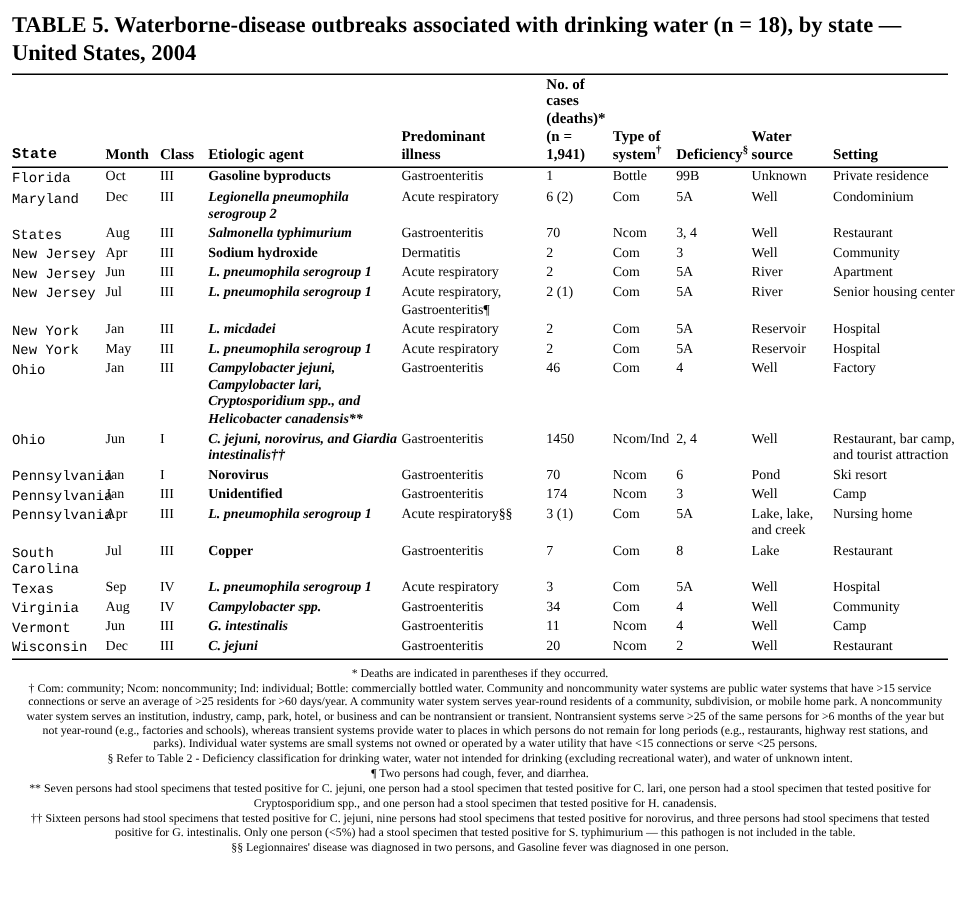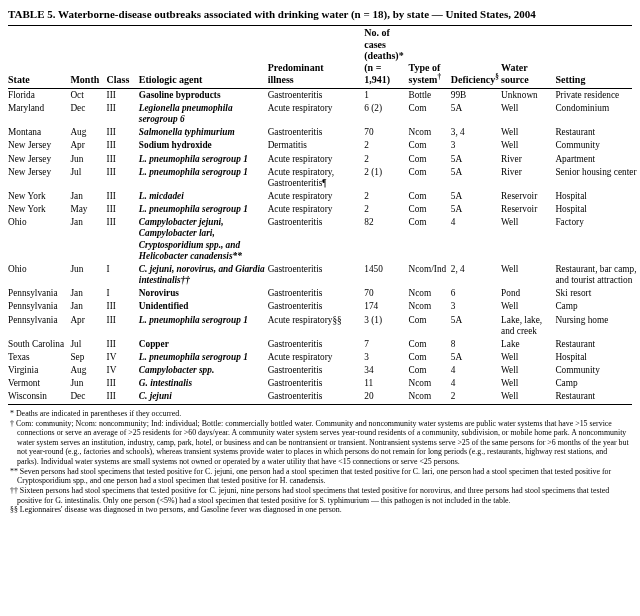--- a/index.html
+++ b/index.html
@@ -14,21 +14,21 @@
     color: #000000;
     overflow: hidden;
   }
   .page {
     width: 640px;
     box-sizing: border-box;
     padding: 6px 6px 0 6px;
   }
   .title {
     font-family: "Liberation Serif", serif;
-    font-size: 11px;
+    font-size: 15px;
     font-weight: bold;
     line-height: 1.25;
     margin: 2px 0 3px 2px;
   }
   .rule-top {
     border-top: 1.4px solid #000;
     margin: 0 2px 0 2px;
   }
   .rule-mid {
     border-top: 0.9px solid #000;
@@ -51,21 +51,21 @@
     vertical-align: bottom;
     padding: 1px 3px 2px 0;
     line-height: 1.18;
   }
   table.data td {
     font-size: 9.3px;
     vertical-align: top;
     padding: 1px 3px 1px 0;
     line-height: 1.2;
   }
-  .c-state   { width: 62px; }
+  .c-state   { width: 62px; font-family: Liberation Mono, monospace; }
   .c-month   { width: 36px; }
   .c-class   { width: 32px; }
   .c-agent   { width: 128px; font-weight: bold; }
   .c-illness { width: 96px; }
   .c-cases   { width: 44px; text-align: left; }
   .c-system  { width: 42px; }
   .c-def     { width: 50px; }
   .c-water   { width: 54px; }
   .c-setting { width: 86px; }
   th.c-cases, td.c-cases { text-align: left; }
@@ -75,20 +75,21 @@
   }
   .footnotes {
     margin: 3px 4px 0 4px;
     font-size: 7.9px;
     line-height: 1.2;
   }
   .fn {
     margin-bottom: 0.5px;
     text-indent: -7px;
     padding-left: 7px;
+    text-align: center;
   }
   .fn .marker {
     font-size: 7.9px;
   }
   sup {
     font-size: 0.72em;
     vertical-align: super;
     line-height: 0;
   }
 </style>
@@ -155,30 +156,30 @@
           <td class="c-cases">1</td>
           <td class="c-system">Bottle</td>
           <td class="c-def">99B</td>
           <td class="c-water">Unknown</td>
           <td class="c-setting">Private residence</td>
         </tr>
         <tr>
           <td class="c-state">Maryland</td>
           <td class="c-month">Dec</td>
           <td class="c-class">III</td>
-          <td class="c-agent ital">Legionella pneumophila serogroup 6</td>
+          <td class="c-agent ital">Legionella pneumophila serogroup 2</td>
           <td class="c-illness">Acute respiratory</td>
           <td class="c-cases">6 (2)</td>
           <td class="c-system">Com</td>
           <td class="c-def">5A</td>
           <td class="c-water">Well</td>
           <td class="c-setting">Condominium</td>
         </tr>
         <tr>
-          <td class="c-state">Montana</td>
+          <td class="c-state">States</td>
           <td class="c-month">Aug</td>
           <td class="c-class">III</td>
           <td class="c-agent ital">Salmonella typhimurium</td>
           <td class="c-illness">Gastroenteritis</td>
           <td class="c-cases">70</td>
           <td class="c-system">Ncom</td>
           <td class="c-def">3, 4</td>
           <td class="c-water">Well</td>
           <td class="c-setting">Restaurant</td>
         </tr>
@@ -241,21 +242,21 @@
           <td class="c-def">5A</td>
           <td class="c-water">Reservoir</td>
           <td class="c-setting">Hospital</td>
         </tr>
         <tr>
           <td class="c-state">Ohio</td>
           <td class="c-month">Jan</td>
           <td class="c-class">III</td>
           <td class="c-agent ital">Campylobacter jejuni, Campylobacter lari, Cryptosporidium spp., and Helicobacter canadensis**</td>
           <td class="c-illness">Gastroenteritis</td>
-          <td class="c-cases">82</td>
+          <td class="c-cases">46</td>
           <td class="c-system">Com</td>
           <td class="c-def">4</td>
           <td class="c-water">Well</td>
           <td class="c-setting">Factory</td>
         </tr>
         <tr>
           <td class="c-state">Ohio</td>
           <td class="c-month">Jun</td>
           <td class="c-class">I</td>
           <td class="c-agent ital">C. jejuni, norovirus, and Giardia intestinalis††</td>
@@ -363,18 +364,20 @@
           <td class="c-setting">Restaurant</td>
         </tr>
       </tbody>
   </table>
 
   <div class="rule-bottom"></div>
 
   <div class="footnotes" id="footnotes">
       <div class="fn"><span class="marker">*</span><span> Deaths are indicated in parentheses if they occurred.</span></div>
       <div class="fn"><span class="marker">†</span><span> Com: community; Ncom: noncommunity; Ind: individual; Bottle: commercially bottled water. Community and noncommunity water systems are public water systems that have &gt;15 service connections or serve an average of &gt;25 residents for &gt;60 days/year. A community water system serves year-round residents of a community, subdivision, or mobile home park. A noncommunity water system serves an institution, industry, camp, park, hotel, or business and can be nontransient or transient. Nontransient systems serve &gt;25 of the same persons for &gt;6 months of the year but not year-round (e.g., factories and schools), whereas transient systems provide water to places in which persons do not remain for long periods (e.g., restaurants, highway rest stations, and parks). Individual water systems are small systems not owned or operated by a water utility that have &lt;15 connections or serve &lt;25 persons.</span></div>
+      <div class="fn"><span class="marker">§</span><span> Refer to Table 2 - Deficiency classification for drinking water, water not intended for drinking (excluding recreational water), and water of unknown intent.</span></div>
+      <div class="fn"><span class="marker">¶</span><span> Two persons had cough, fever, and diarrhea.</span></div>
       <div class="fn"><span class="marker">**</span><span> Seven persons had stool specimens that tested positive for C. jejuni, one person had a stool specimen that tested positive for C. lari, one person had a stool specimen that tested positive for Cryptosporidium spp., and one person had a stool specimen that tested positive for H. canadensis.</span></div>
       <div class="fn"><span class="marker">††</span><span> Sixteen persons had stool specimens that tested positive for C. jejuni, nine persons had stool specimens that tested positive for norovirus, and three persons had stool specimens that tested positive for G. intestinalis. Only one person (&lt;5%) had a stool specimen that tested positive for S. typhimurium — this pathogen is not included in the table.</span></div>
       <div class="fn"><span class="marker">§§</span><span> Legionnaires' disease was diagnosed in two persons, and Gasoline fever was diagnosed in one person.</span></div>
     </div>
 
 </div>
 
 </body></html>

